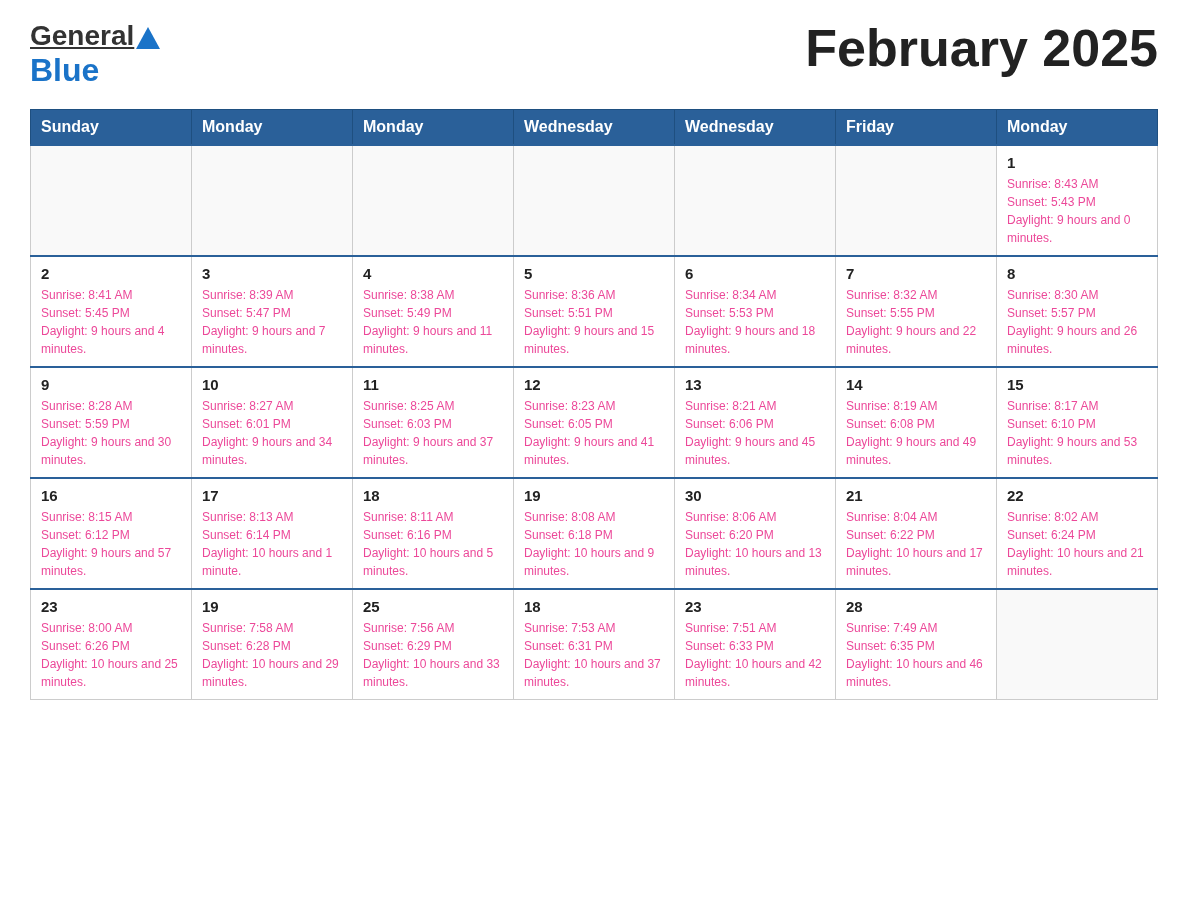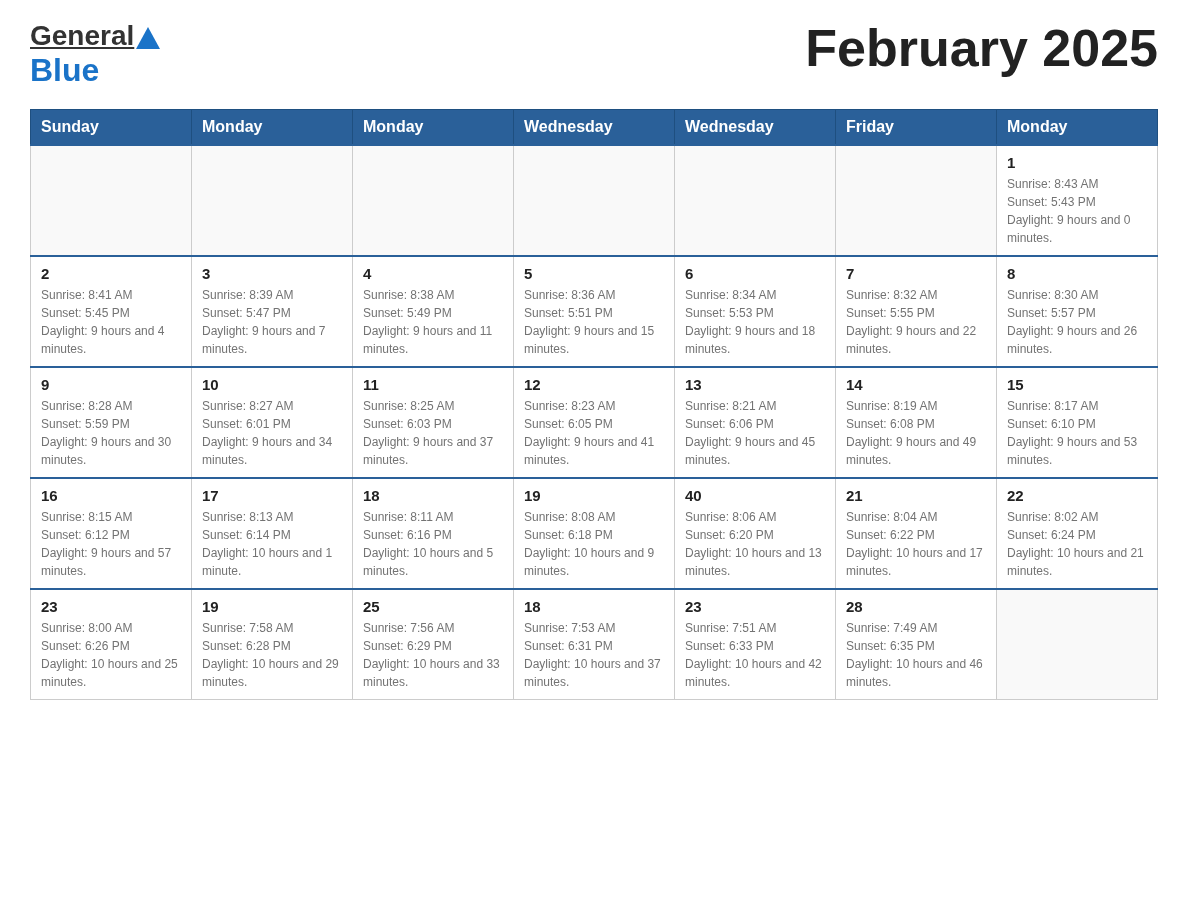--- a/index.html
+++ b/index.html
@@ -86,21 +86,21 @@
     }
     .day-num {
       font-size: 15px;
       font-weight: bold;
       color: #222;
       display: block;
       margin-bottom: 4px;
     }
     .day-info {
       font-size: 12px;
-      color: #737373;
+      color: #ec4899;
       line-height: 1.5;
     }
     .empty-cell {
       background: #f9f9f9;
     }
   </style>
 </head>
 <body>
 
 <div class="header">
@@ -213,21 +213,21 @@
         </td>
         <td>
           <span class="day-num">18</span>
           <div class="day-info">Sunrise: 8:11 AM<br>Sunset: 6:16 PM<br>Daylight: 10 hours and 5 minutes.</div>
         </td>
         <td>
           <span class="day-num">19</span>
           <div class="day-info">Sunrise: 8:08 AM<br>Sunset: 6:18 PM<br>Daylight: 10 hours and 9 minutes.</div>
         </td>
         <td>
-          <span class="day-num">40</span>
+          <span class="day-num">30</span>
           <div class="day-info">Sunrise: 8:06 AM<br>Sunset: 6:20 PM<br>Daylight: 10 hours and 13 minutes.</div>
         </td>
         <td>
           <span class="day-num">21</span>
           <div class="day-info">Sunrise: 8:04 AM<br>Sunset: 6:22 PM<br>Daylight: 10 hours and 17 minutes.</div>
         </td>
         <td>
           <span class="day-num">22</span>
           <div class="day-info">Sunrise: 8:02 AM<br>Sunset: 6:24 PM<br>Daylight: 10 hours and 21 minutes.</div>
         </td>

